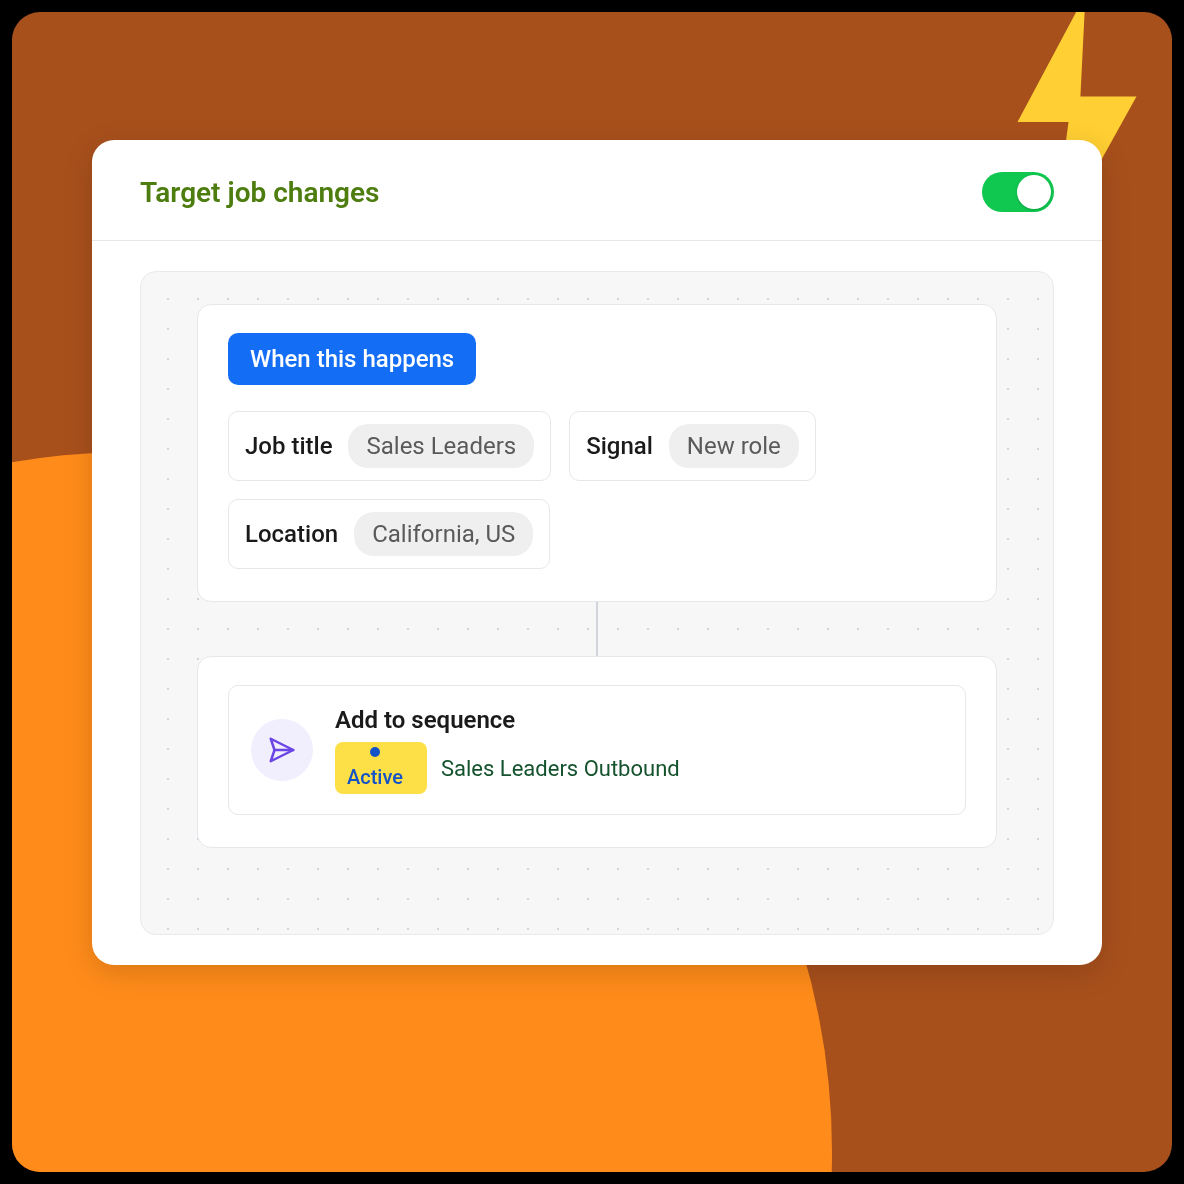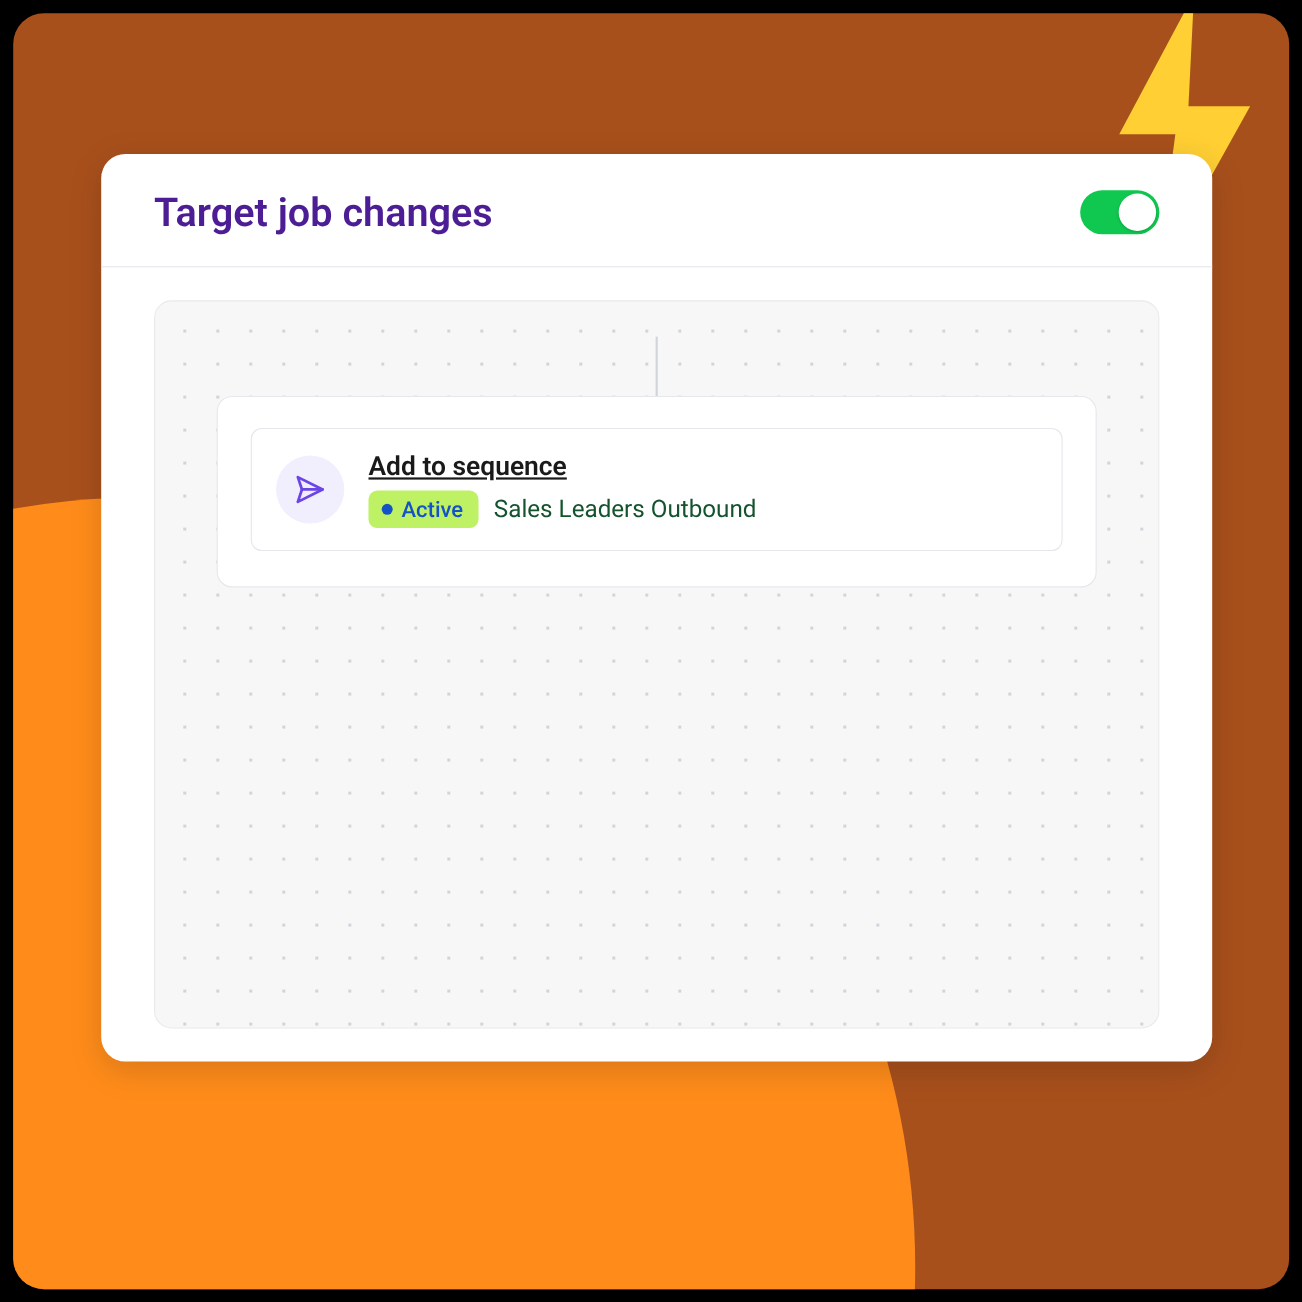--- a/index.html
+++ b/index.html
@@ -51,23 +51,23 @@
       flex-direction: column;
     }
     .card-header {
       display: flex;
       align-items: center;
       justify-content: space-between;
       padding: 32px 48px 28px 48px;
       border-bottom: 1px solid #E5E7EB;
     }
     .card-title {
-      font-size: 36px;
+      font-size: 28px;
       font-weight: 600;
-      color: #4c1d95;
+      color: #4d7c0f;
     }
     .toggle {
       width: 72px;
       height: 40px;
       background: #10C850;
       border-radius: 20px;
       position: relative;
       cursor: pointer;
     }
     .toggle-knob {
@@ -162,38 +162,38 @@
     }
     .action-body {
       display: flex;
       flex-direction: column;
       gap: 8px;
     }
     .action-title {
       font-size: 24px;
       font-weight: 600;
       color: #1a1a1a;
-      text-decoration: underline;
     }
     .action-meta {
       display: flex;
       align-items: center;
       gap: 14px;
       font-size: 22px;
     }
     .status-badge {
       display: inline-flex;
       align-items: center;
       gap: 8px;
-      background: #bef264;
+      background: #fde047;
       color: #1452C8;
       font-weight: 500;
-      padding: 5px 14px 5px 12px;
+      padding: 5px 24px 5px 12px;
       border-radius: 8px;
       font-size: 20px;
+      flex-direction: column;
     }
     .status-dot {
       width: 10px;
       height: 10px;
       border-radius: 50%;
       background: #1452C8;
     }
     .sequence-name {
       color: #14532d;
     }
@@ -211,20 +211,37 @@
     <div class="card-header">
       <div class="card-title">Target job changes</div>
       <div class="toggle">
         <div class="toggle-knob"></div>
       </div>
     </div>
 
     <div class="card-body">
       <div class="canvas">
 
+        <div class="step-card">
+          <div class="step-label">When this happens</div>
+          <div class="filter-row">
+            <div class="filter-chip">
+              <span class="filter-name">Job title</span>
+              <span class="filter-value">Sales Leaders</span>
+            </div>
+            <div class="filter-chip">
+              <span class="filter-name">Signal</span>
+              <span class="filter-value">New role</span>
+            </div>
+            <div class="filter-chip">
+              <span class="filter-name">Location</span>
+              <span class="filter-value">California, US</span>
+            </div>
+          </div>
+        </div>
 
         <div class="connector"></div>
 
         <div class="step-card">
           <div class="action-row">
             <div class="action-icon-wrap">
               <svg width="30" height="30" viewBox="0 0 24 24" fill="none" stroke="#6B46E5" stroke-width="2" stroke-linecap="round" stroke-linejoin="round">
                 <path d="M3 3 L21 12 L3 21 L6 12 Z"></path>
                 <line x1="6" y1="12" x2="21" y2="12"></line>
               </svg>

